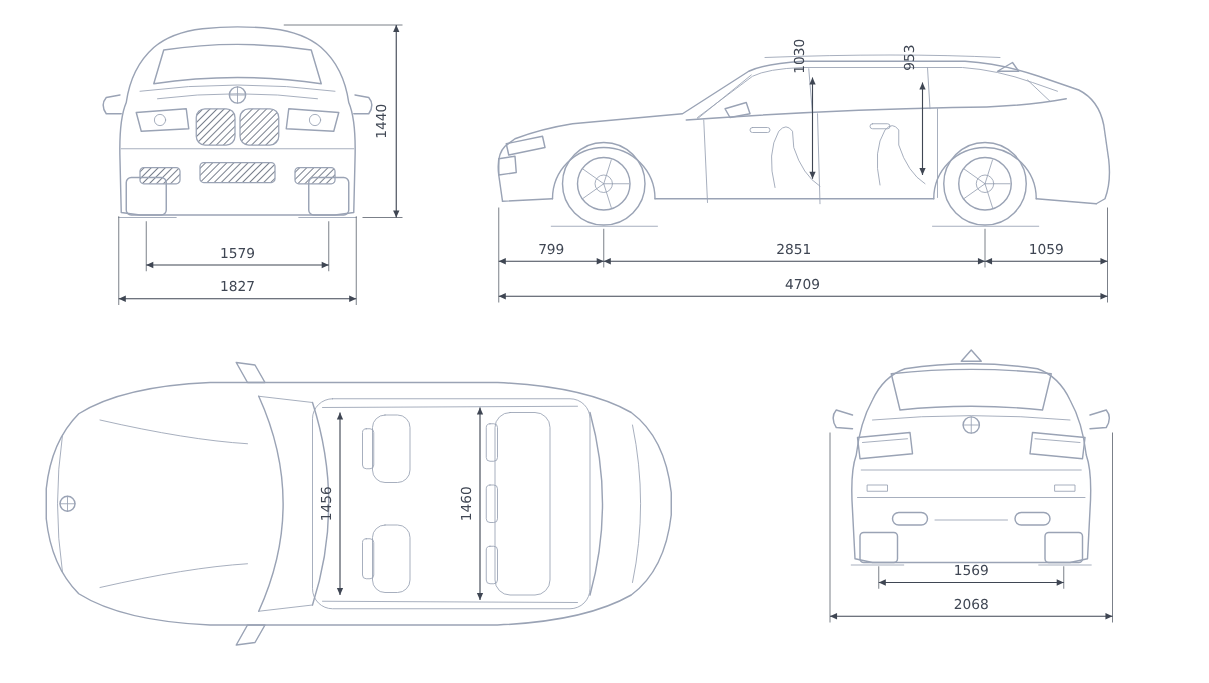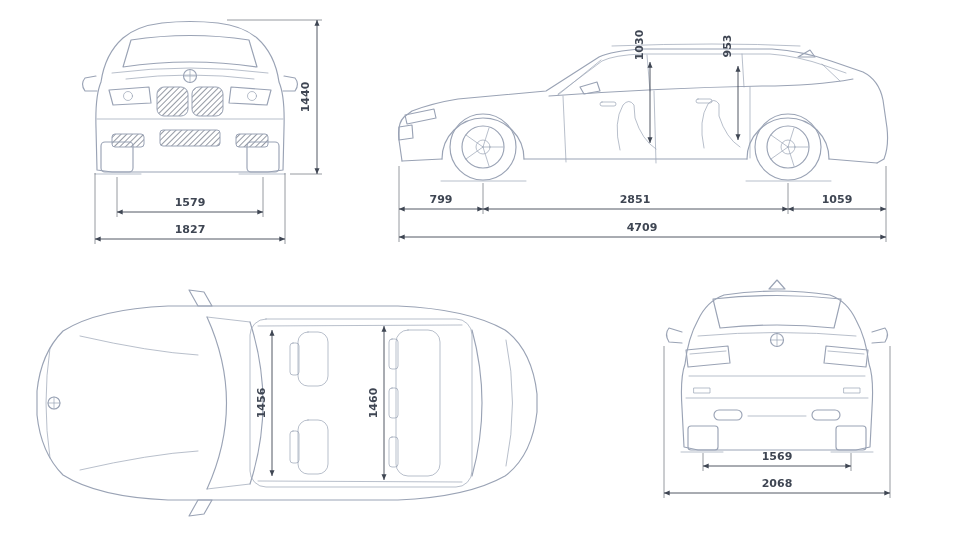--- a/index.html
+++ b/index.html
@@ -1,21 +1,21 @@
 <!DOCTYPE html>
 <html style="--line: #9aa3b5; --dim: #3f4653; --bg: #ffffff;"><head>
 <meta charset="utf-8">
 <style>
   :root{
     --line:#9aa3b5;
     --dim:#3f4653;
     --bg:#ffffff;
   }
   html,body{margin:0;padding:0;background:var(--bg);}
-  .page{position:relative;width:967px;height:546px;background:var(--bg);overflow:hidden;font-weight:bold;}
+  .page{position:relative;width:967px;height:546px;background:var(--bg);overflow:hidden;}
   svg{display:block;}
   .art{stroke:var(--line);fill:none;stroke-width:1.15;stroke-linejoin:round;stroke-linecap:round;}
   .art-thin{stroke:var(--line);fill:none;stroke-width:0.7;stroke-linejoin:round;stroke-linecap:round;}
   .hatched{stroke:var(--line);fill:url(#hatch);stroke-width:1;}
   .dim{stroke:var(--dim);stroke-width:0.9;fill:none;}
   .ext{stroke:var(--dim);stroke-width:0.55;fill:none;}
   .dim-label{fill:var(--dim);font-family:"DejaVu Sans","Liberation Sans",sans-serif;font-size:11px;}
 </style>
 </head>
 <body>

